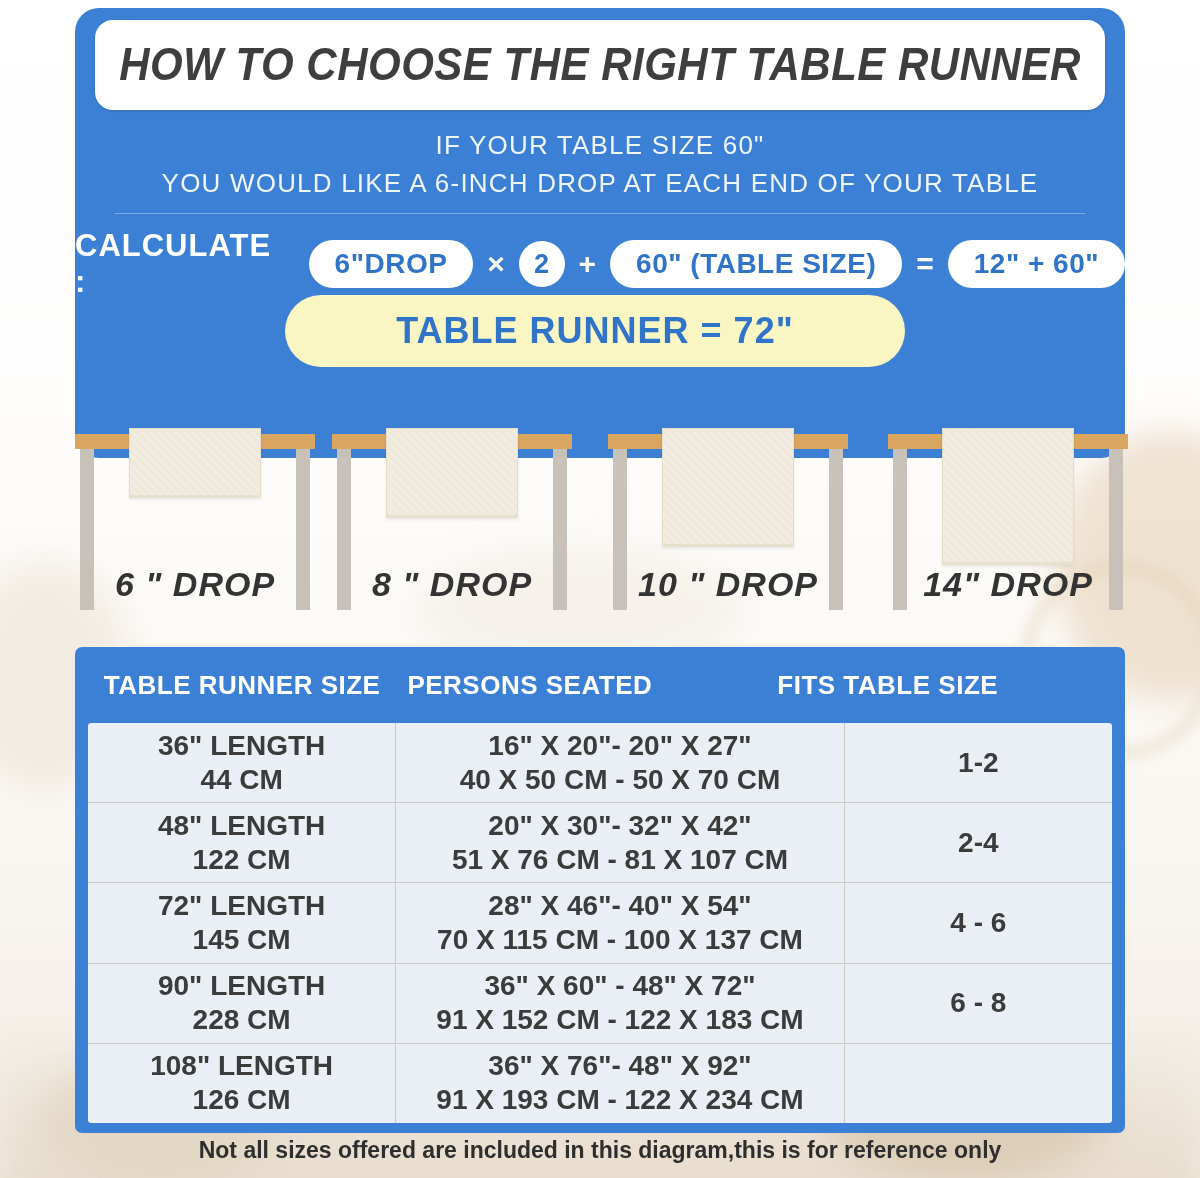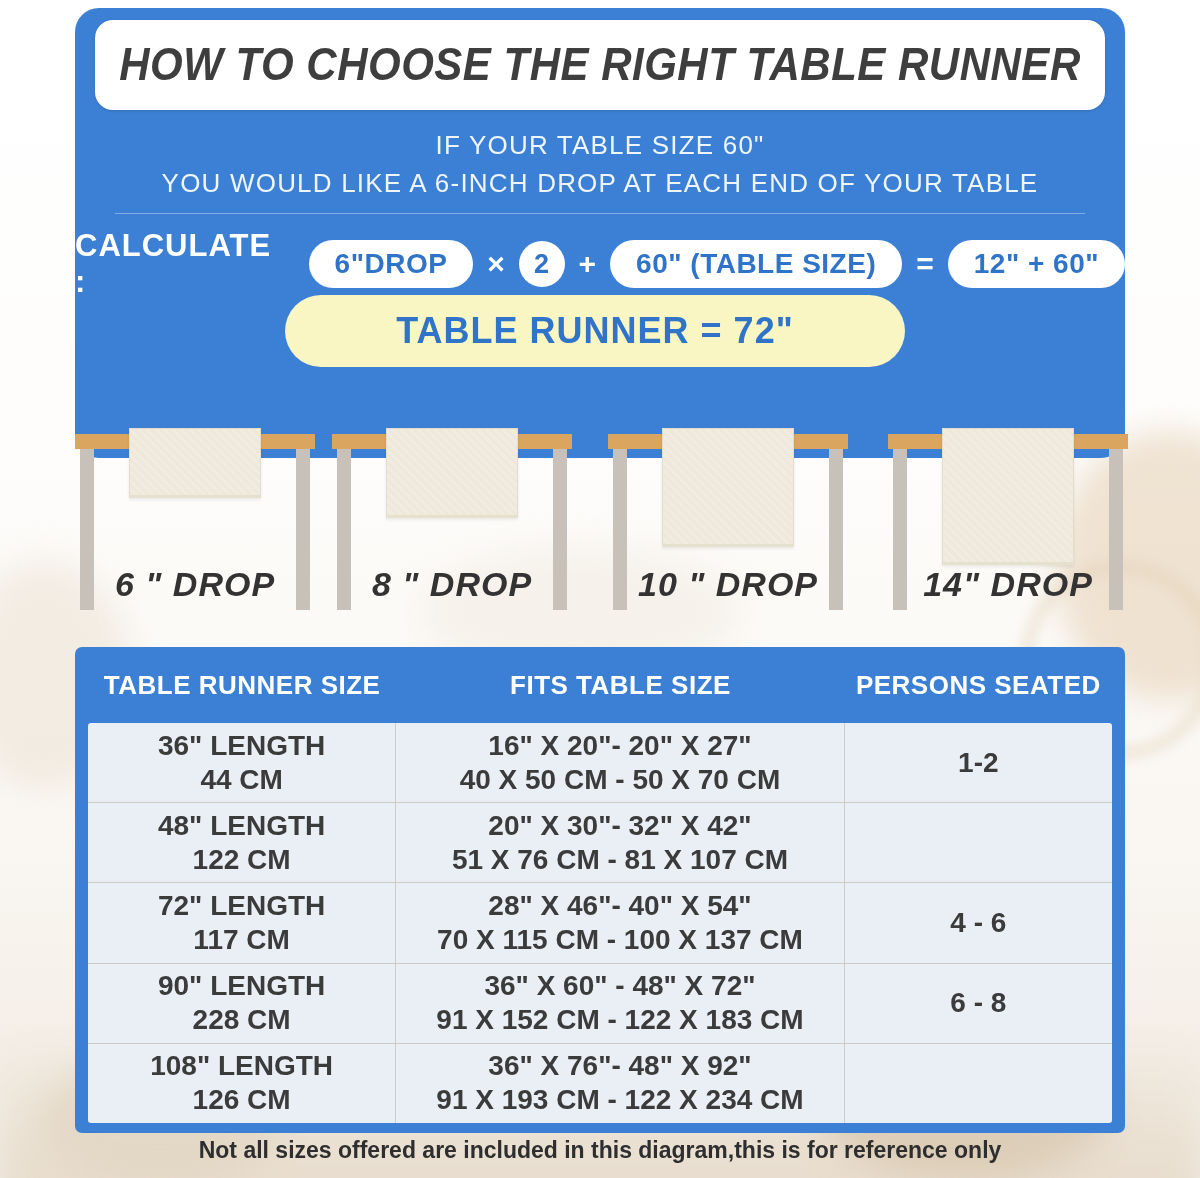--- a/index.html
+++ b/index.html
@@ -168,22 +168,22 @@
       <div class="leg r"></div>
       <div class="tabletop"></div>
       <div class="runner"></div>
       <div class="drop-label">14" DROP</div>
     </div>
   </section>
 
   <section class="chart-panel">
     <div class="chart-header">
       <div class="hc col1">TABLE RUNNER SIZE</div>
+      <div class="hc col3">PERSONS SEATED</div>
       <div class="hc col2">FITS TABLE SIZE</div>
-      <div class="hc col3">PERSONS SEATED</div>
     </div>
     <div class="chart-body">
 
       <div class="trow">
         <div class="cell col1">
           <div>36" LENGTH</div>
           <div>44 CM</div>
         </div>
         <div class="cell col2">
           <div>16" X 20"- 20" X 27"</div>
@@ -194,26 +194,27 @@
 
       <div class="trow">
         <div class="cell col1">
           <div>48" LENGTH</div>
           <div>122 CM</div>
         </div>
         <div class="cell col2">
           <div>20" X 30"- 32" X 42"</div>
           <div>51 X 76 CM - 81 X 107 CM</div>
         </div>
+        <div class="cell col3">2-4</div>
       </div>
 
       <div class="trow">
         <div class="cell col1">
           <div>72" LENGTH</div>
-          <div>117 CM</div>
+          <div>145 CM</div>
         </div>
         <div class="cell col2">
           <div>28" X 46"- 40" X 54"</div>
           <div>70 X 115 CM - 100 X 137 CM</div>
         </div>
         <div class="cell col3">4 - 6</div>
       </div>
 
       <div class="trow">
         <div class="cell col1">

